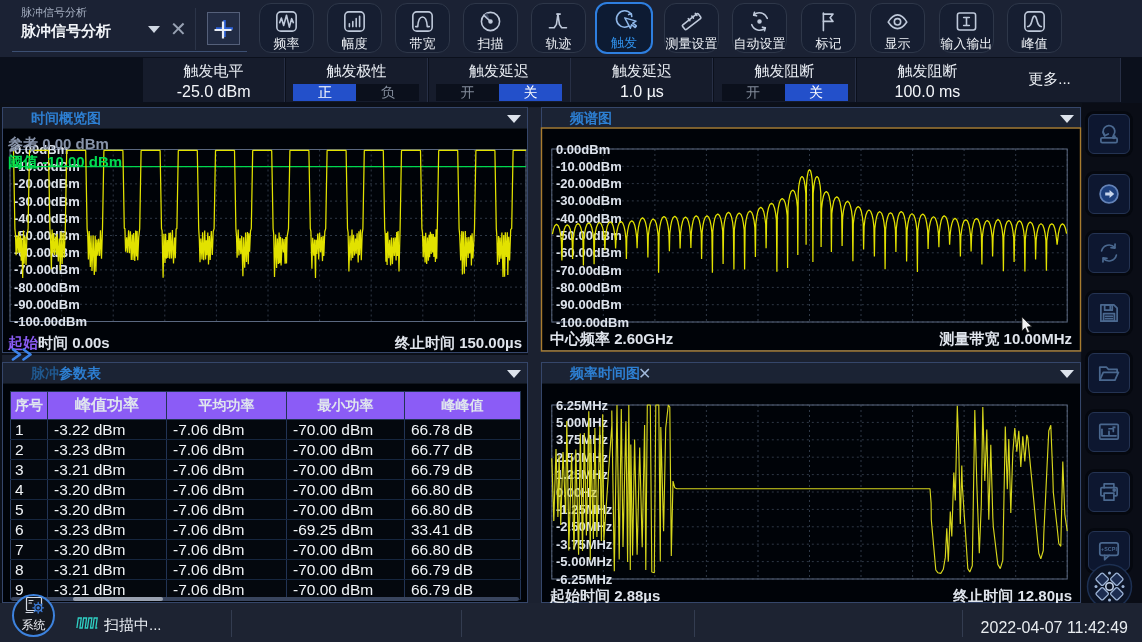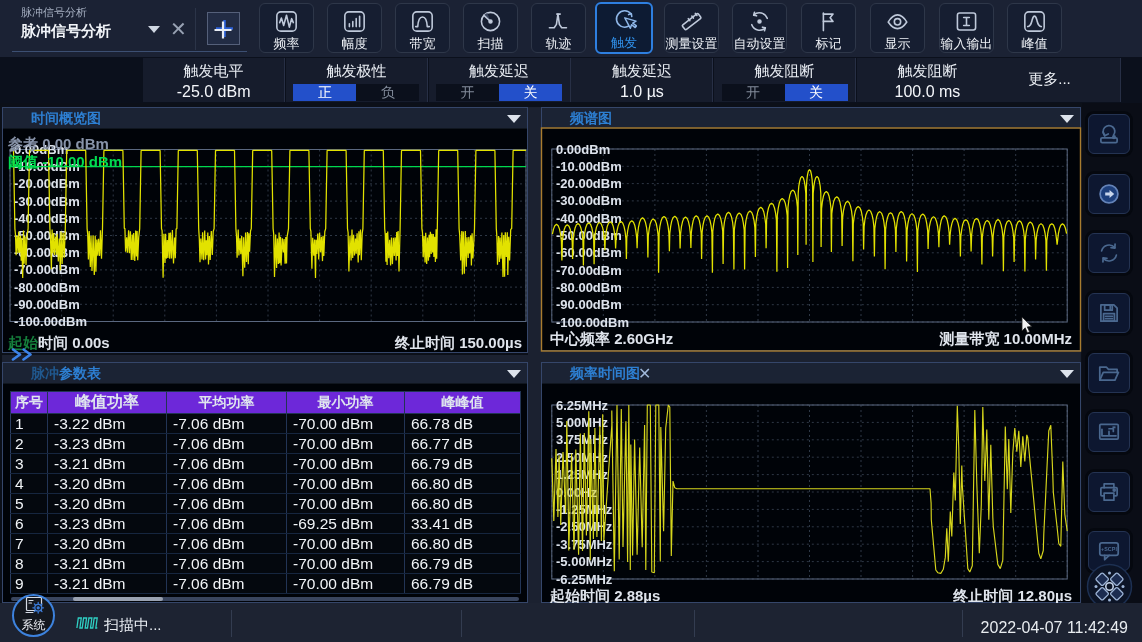--- a/index.html
+++ b/index.html
@@ -11,21 +11,21 @@
 #tab-small { position:absolute; left:21px; top:5px; font-size:11px; color:#a9b3c5; }
 #tab-big { position:absolute; left:21px; top:22px; font-size:15px; color:#f2f5f9; font-weight:bold; }
 #tab-dd { position:absolute; left:148px; top:26px; width:0; height:0;
   border-left:6px solid transparent; border-right:6px solid transparent; border-top:7px solid #cfd7e2; }
 #tab-x { position:absolute; left:170px; top:17px; font-size:20px; color:#98a2b3; font-weight:400; }
 #tab-sep { position:absolute; left:195px; top:8px; width:1px; height:42px; background:#2b3448; }
 #tab-underline { position:absolute; left:12px; top:51px; width:235px; height:1px; background:#3c4f72; }
 #plus-btn { position:absolute; left:207px; top:12px; width:33px; height:33px; background:#222c44;
   border:1px solid #55607a; }
 .tbtn { position:absolute; top:3px; height:50px; background:#161e31; border:1px solid #2e3749;
-  border-radius:6px; text-align:center;font-family:Liberation Mono, monospace; }
+  border-radius:12px; text-align:center;font-family:Liberation Mono, monospace; }
 .tbtn.active { background:#0d1b33; border:2px solid #2e7fe0; top:2px; height:52px; }
 .ticon { margin-top:5px; height:24px; }
 .tbtn.active .ticon { margin-top:4px; }
 .tlabel { font-size:13px; color:#eef1f6; margin-top:2px; letter-spacing:0px; }
 .tbtn.active .tlabel { color:#2f8fe8; }
 
 
 #parambar { position:absolute; left:0; top:57px; width:1142px; height:46px; background:#0b101c; }
 .pcell { position:absolute; top:1px; width:142px; height:44px; background:#161c2c;
   border-right:1px solid #272f45; }
@@ -360,21 +360,21 @@
 <text x="556" y="548.7" font-family="Liberation Sans" font-size="13" font-weight="bold" fill="#dde3ec" stroke="none">-3.75MHz</text>
 <text x="556" y="566.1" font-family="Liberation Sans" font-size="13" font-weight="bold" fill="#dde3ec" stroke="none">-5.00MHz</text>
 <text x="556" y="583.5" font-family="Liberation Sans" font-size="13" font-weight="bold" fill="#dde3ec" stroke="none">-6.25MHz</text>
 
   <line x1="10" y1="166.7" x2="526" y2="166.7" stroke="#00d84e" stroke-width="1.2"></line>
   <polyline points="10.0,150.4 13.5,150.4 14.9,228.6 15.5,234.9 16.1,255.2 17.1,235.8 18.1,253.1 18.7,231.6 19.6,252.6 20.5,235.6 21.2,260.7 21.7,238.6 22.7,278.0 23.5,230.6 24.1,263.8 25.1,236.6 26.0,265.1 26.9,237.1 28.1,228.6 29.5,150.4 48.5,150.4 49.9,228.6 50.5,237.2 51.4,269.2 52.1,229.6 52.8,253.2 53.7,233.0 54.5,255.0 55.6,236.5 56.5,254.8 57.2,234.1 58.3,261.4 59.3,238.5 60.3,270.3 61.0,231.5 62.1,263.9 63.1,232.8 64.2,257.7 65.3,228.6 66.7,150.4 85.7,150.4 87.1,228.6 87.7,234.1 88.4,259.5 89.2,231.0 90.3,267.0 91.0,235.7 92.0,271.1 93.1,235.3 94.3,275.1 95.2,235.8 95.9,271.7 96.8,239.6 97.8,255.7 98.5,238.7 99.6,255.9 100.5,230.3 101.5,258.8 102.5,228.6 103.9,150.4 122.9,150.4 124.3,228.6 124.9,228.3 125.6,251.7 126.7,237.4 127.5,252.6 128.6,230.2 129.4,253.2 130.4,231.2 131.3,260.1 132.3,234.6 133.0,259.9 133.7,233.1 134.8,261.1 135.7,230.5 136.4,256.5 137.1,231.1 137.7,260.3 138.7,237.2 139.7,228.6 141.1,150.4 160.1,150.4 161.5,228.6 162.1,230.7 163.1,277.7 163.9,233.7 165.0,263.0 165.6,233.7 166.4,258.6 167.3,240.0 167.9,258.0 169.0,232.9 169.7,258.8 170.4,232.6 171.5,258.4 172.4,229.9 173.5,263.4 174.6,237.5 175.3,258.2 176.1,228.9 176.9,228.6 178.3,150.4 197.3,150.4 198.7,228.6 199.3,238.4 200.0,262.3 200.8,238.6 202.0,259.5 202.6,232.3 203.7,260.2 204.7,230.4 205.6,259.5 206.3,240.2 206.9,255.2 207.8,232.4 208.5,264.6 209.4,235.9 210.2,260.0 211.3,231.0 212.3,254.9 213.2,231.5 214.1,228.6 215.5,150.4 234.5,150.4 235.9,228.6 236.5,236.0 237.1,257.7 238.2,229.5 238.9,255.4 240.0,238.4 240.8,254.3 241.7,236.1 242.9,276.3 243.6,237.2 244.7,267.7 245.6,232.6 246.5,262.0 247.5,231.9 248.3,264.2 248.9,233.2 249.6,251.6 250.5,231.0 251.3,228.6 252.7,150.4 271.7,150.4 273.1,228.6 273.7,234.0 274.5,277.1 275.6,234.5 276.6,268.0 277.4,238.6 278.4,264.1 279.1,232.4 279.7,263.2 280.5,236.7 281.1,265.4 282.3,238.3 283.4,252.5 284.1,239.0 285.1,263.7 285.8,237.0 286.5,263.6 287.1,236.9 288.5,228.6 289.9,150.4 308.9,150.4 310.3,228.6 310.9,231.4 311.9,268.8 312.7,237.7 313.8,255.7 314.6,239.5 315.5,278.1 316.1,239.7 316.8,254.0 317.8,233.5 318.7,259.6 319.6,232.5 320.6,252.2 321.5,236.8 322.5,261.1 323.1,235.7 323.8,255.9 324.8,231.5 325.7,228.6 327.1,150.4 346.1,150.4 347.5,228.6 348.1,232.5 348.9,271.5 350.0,235.8 351.1,260.4 352.0,229.4 352.7,258.1 353.6,234.7 354.5,255.5 355.5,238.5 356.2,253.7 357.1,233.2 358.2,262.5 358.9,231.3 359.4,255.3 360.5,229.6 361.3,260.2 362.2,233.4 362.9,228.6 364.3,150.4 383.3,150.4 384.7,228.6 385.3,235.0 385.9,261.8 386.5,233.0 387.1,264.9 387.7,231.5 388.8,258.3 389.7,239.8 390.6,265.4 391.5,237.5 392.4,264.1 393.5,237.7 394.3,255.9 395.2,237.4 396.1,260.6 396.7,232.0 397.4,256.1 398.1,231.1 399.0,271.4 400.1,228.6 401.5,150.4 420.5,150.4 421.9,228.6 422.5,232.6 423.2,257.2 424.1,235.9 425.1,262.4 425.7,232.8 426.7,263.9 427.5,237.4 428.4,260.8 429.1,234.7 429.6,257.3 430.4,231.8 431.2,254.1 431.8,233.8 432.7,252.5 433.3,234.0 433.9,257.1 434.7,236.7 435.4,261.9 436.1,229.3 436.7,258.7 437.3,228.6 438.7,150.4 457.7,150.4 459.1,228.6 459.7,235.0 460.7,260.5 461.8,231.0 462.4,274.5 463.3,231.6 464.3,273.8 465.3,231.1 466.3,266.8 467.0,237.3 468.2,257.9 468.8,236.9 469.7,253.5 470.7,235.4 471.4,265.4 472.1,233.2 472.9,258.5 474.5,228.6 475.9,150.4 494.9,150.4 496.3,228.6 496.9,236.8 497.5,264.7 498.6,236.1 499.4,261.9 500.1,237.5 501.0,258.8 501.9,232.5 503.0,277.1 503.7,235.0 504.6,276.7 505.3,232.2 506.3,256.9 507.3,232.2 507.8,275.1 508.7,236.8 509.6,260.5 510.7,229.4 511.7,228.6 513.1,150.4 526.0,150.4" fill="none" stroke="#e2e200" stroke-width="1.25" stroke-linejoin="bevel"></polyline>
   <polyline points="552.4,234.2 553.5,229.1 554.8,225.7 556.5,224.3 558.2,225.7 559.5,229.1 560.6,234.2 561.4,241.3 561.9,260.5 562.3,241.9 563.2,234.7 564.2,229.6 565.5,226.3 567.2,224.8 569.0,226.3 570.3,229.6 571.3,234.7 572.2,241.9 572.6,259.0 573.1,240.5 573.9,233.4 575.0,228.3 576.3,224.9 578.0,223.5 579.7,224.9 581.0,228.3 582.1,233.4 582.9,240.5 583.4,265.6 583.8,239.9 584.7,232.8 585.7,227.7 587.0,224.3 588.8,222.9 590.5,224.3 591.8,227.7 592.8,232.8 593.7,239.9 594.1,264.3 594.6,239.4 595.4,232.3 596.5,227.2 597.8,223.9 599.5,222.4 601.2,223.9 602.5,227.2 603.6,232.3 604.4,239.4 604.9,250.2 605.3,238.9 606.2,231.7 607.2,226.6 608.5,223.3 610.2,221.8 612.0,223.3 613.3,226.6 614.3,231.7 615.2,238.9 615.6,248.4 616.1,238.6 616.9,231.5 618.0,226.4 619.3,223.0 621.0,221.6 622.7,223.0 624.0,226.4 625.1,231.5 625.9,238.6 626.4,259.1 626.8,237.8 627.7,230.7 628.7,225.6 630.0,222.3 631.8,220.8 633.5,222.3 634.8,225.6 635.8,230.7 636.7,237.8 637.1,248.2 637.6,234.8 638.4,227.7 639.5,222.6 640.8,219.3 642.5,217.8 644.2,219.3 645.5,222.6 646.6,227.7 647.4,234.8 647.9,257.5 648.3,235.9 649.2,228.8 650.2,223.7 651.5,220.4 653.2,218.9 655.0,220.4 656.3,223.7 657.3,228.8 658.2,235.9 658.6,272.8 659.1,233.4 659.9,226.3 661.0,221.2 662.3,217.8 664.0,216.4 665.7,217.8 667.0,221.2 668.1,226.3 668.9,233.4 669.4,251.2 669.8,233.3 670.7,226.2 671.7,221.1 673.0,217.7 674.8,216.3 676.5,217.7 677.8,221.1 678.8,226.2 679.7,233.3 680.1,248.5 680.6,234.0 681.4,226.9 682.5,221.8 683.8,218.4 685.5,217.0 687.2,218.4 688.5,221.8 689.6,226.9 690.4,234.0 690.9,248.0 691.3,232.8 692.2,225.7 693.2,220.6 694.5,217.2 696.2,215.8 698.0,217.2 699.3,220.6 700.3,225.7 701.2,232.8 701.6,259.1 702.1,232.8 702.9,225.6 704.0,220.5 705.3,217.2 707.0,215.7 708.7,217.2 710.0,220.5 711.1,225.6 711.9,232.8 712.4,272.8 712.8,231.1 713.7,223.9 714.7,218.8 716.0,215.5 717.8,214.1 719.5,215.5 720.8,218.8 721.8,223.9 722.7,231.1 723.1,264.1 723.6,229.3 724.4,222.2 725.5,217.1 726.8,213.8 728.5,212.3 730.2,213.8 731.5,217.1 732.6,222.2 733.4,229.3 733.9,269.5 734.3,230.0 735.2,222.9 736.2,217.8 737.5,214.5 739.2,213.0 741.0,214.5 742.3,217.8 743.3,222.9 744.2,230.0 744.6,269.6 745.1,228.0 745.9,220.9 747.0,215.8 748.3,212.4 750.0,211.0 751.7,212.4 753.0,215.8 754.1,220.9 754.9,228.0 755.4,257.0 755.8,224.2 756.7,217.1 757.7,212.0 759.0,208.7 760.8,207.2 762.5,208.7 763.8,212.0 764.8,217.1 765.7,224.2 766.1,248.2 766.6,220.2 767.4,213.1 768.5,208.0 769.8,204.6 771.5,203.2 773.2,204.6 774.5,208.0 775.6,213.1 776.4,220.2 776.9,271.7 777.3,215.5 778.2,208.4 779.2,203.3 780.5,199.9 782.2,198.5 784.0,199.9 785.3,203.3 786.3,208.4 787.2,215.5 787.6,268.0 788.0,207.1 788.9,200.0 789.9,194.9 791.1,191.5 792.7,190.1 794.4,191.5 795.6,194.9 796.6,200.0 797.4,207.1 797.8,254.9 798.2,193.4 798.8,186.2 799.7,181.1 800.7,177.8 802.0,176.3 803.3,177.8 804.3,181.1 805.1,186.2 805.8,193.4 806.1,244.7 806.4,186.6 806.9,179.5 807.6,174.4 808.4,171.0 809.5,169.6 810.6,171.0 811.4,174.4 812.1,179.5 812.6,186.6 812.9,262.0 813.2,193.4 813.9,186.2 814.7,181.1 815.7,177.8 817.0,176.3 818.3,177.8 819.3,181.1 820.2,186.2 820.8,193.4 821.1,247.1 821.6,208.6 822.4,201.4 823.4,196.3 824.6,193.0 826.3,191.5 827.9,193.0 829.1,196.3 830.1,201.4 831.0,208.6 831.4,251.9 831.8,213.7 832.7,206.6 833.7,201.5 835.0,198.2 836.8,196.7 838.5,198.2 839.8,201.5 840.8,206.6 841.7,213.7 842.1,246.1 842.6,218.3 843.4,211.2 844.5,206.1 845.8,202.7 847.5,201.3 849.2,202.7 850.5,206.1 851.6,211.2 852.4,218.3 852.9,261.3 853.3,223.6 854.2,216.5 855.2,211.3 856.5,208.0 858.2,206.6 860.0,208.0 861.3,211.3 862.3,216.5 863.2,223.6 863.6,249.4 864.1,226.9 864.9,219.8 866.0,214.7 867.3,211.4 869.0,209.9 870.7,211.4 872.0,214.7 873.1,219.8 873.9,226.9 874.4,256.4 874.8,228.7 875.7,221.5 876.7,216.4 878.0,213.1 879.8,211.6 881.5,213.1 882.8,216.4 883.8,221.5 884.7,228.7 885.1,269.2 885.6,229.7 886.4,222.6 887.5,217.5 888.8,214.1 890.5,212.7 892.2,214.1 893.5,217.5 894.6,222.6 895.4,229.7 895.9,251.9 896.3,228.6 897.2,221.5 898.2,216.4 899.5,213.0 901.2,211.6 903.0,213.0 904.3,216.4 905.3,221.5 906.2,228.6 906.6,261.4 907.1,230.7 907.9,223.5 909.0,218.4 910.3,215.1 912.0,213.6 913.7,215.1 915.0,218.4 916.1,223.5 916.9,230.7 917.4,271.9 917.8,231.0 918.7,223.9 919.7,218.8 921.0,215.4 922.8,214.0 924.5,215.4 925.8,218.8 926.8,223.9 927.7,231.0 928.1,249.0 928.6,233.6 929.4,226.5 930.5,221.4 931.8,218.1 933.5,216.6 935.2,218.1 936.5,221.4 937.6,226.5 938.4,233.6 938.9,247.3 939.3,232.9 940.2,225.7 941.2,220.6 942.5,217.3 944.2,215.8 946.0,217.3 947.3,220.6 948.3,225.7 949.2,232.9 949.6,244.8 950.1,235.3 950.9,228.2 952.0,223.1 953.3,219.7 955.0,218.3 956.7,219.7 958.0,223.1 959.1,228.2 959.9,235.3 960.4,256.4 960.8,236.7 961.7,229.6 962.7,224.4 964.0,221.1 965.8,219.7 967.5,221.1 968.8,224.4 969.8,229.6 970.7,236.7 971.1,251.5 971.6,235.4 972.4,228.3 973.5,223.2 974.8,219.8 976.5,218.4 978.2,219.8 979.5,223.2 980.6,228.3 981.4,235.4 981.9,264.4 982.3,237.4 983.2,230.3 984.2,225.2 985.5,221.9 987.2,220.4 989.0,221.9 990.3,225.2 991.3,230.3 992.2,237.4 992.6,256.6 993.1,236.6 993.9,229.5 995.0,224.4 996.3,221.0 998.0,219.6 999.7,221.0 1001.0,224.4 1002.1,229.5 1002.9,236.6 1003.4,271.2 1003.8,237.4 1004.7,230.3 1005.7,225.2 1007.0,221.9 1008.8,220.4 1010.5,221.9 1011.8,225.2 1012.8,230.3 1013.7,237.4 1014.1,261.9 1014.6,237.9 1015.4,230.7 1016.5,225.6 1017.8,222.3 1019.5,220.8 1021.2,222.3 1022.5,225.6 1023.6,230.7 1024.4,237.9 1024.9,271.5 1025.3,239.1 1026.2,231.9 1027.2,226.8 1028.5,223.5 1030.2,222.1 1032.0,223.5 1033.3,226.8 1034.3,231.9 1035.2,239.1 1035.6,259.4 1036.1,240.7 1036.9,233.5 1038.0,228.4 1039.3,225.1 1041.0,223.6 1042.7,225.1 1044.0,228.4 1045.1,233.5 1045.9,240.7 1046.4,270.7 1046.8,240.7 1047.7,233.6 1048.7,228.4 1050.0,225.1 1051.8,223.7 1053.5,225.1 1054.8,228.4 1055.8,233.6 1056.7,240.7 1057.1,244.6 1057.6,240.8 1058.4,233.7 1059.5,228.6 1060.8,225.3 1062.5,223.8 1064.2,225.3 1065.5,228.6 1066.6,233.7" fill="none" stroke="#e2e200" stroke-width="1.25" stroke-linejoin="bevel"></polyline>
   <polyline points="551.8,461.4 551.8,458.3 553.8,521.1 556.0,449.0 557.9,517.0 559.1,455.3 560.7,525.0 563.0,451.9 565.6,513.5 566.8,421.0 568.3,508.7 568.8,550.6 571.6,453.5 574.0,550.0 575.8,449.5 578.6,554.7 580.3,433.6 582.5,551.1 584.3,432.9 586.4,535.5 588.8,411.3 590.3,560.2 590.8,438.9 593.4,539.1 594.9,427.9 596.9,537.1 599.9,426.0 601.4,541.1 602.7,414.3 603.8,540.7 606.5,502.2 609.1,463.7 611.8,425.2 611.8,410.5 614.3,571.3 617.0,405.0 619.2,559.5 621.3,409.0 623.0,546.9 625.9,421.2 627.6,562.1 628.8,405.0 630.3,570.0 630.8,444.5 632.6,555.4 634.6,439.4 637.1,554.8 639.7,447.6 642.2,547.3 644.6,424.9 645.8,570.0 647.3,405.0 650.3,405.0 651.8,572.0 654.3,572.7 655.8,405.0 658.8,405.0 660.3,561.6 660.8,426.9 663.6,531.2 665.7,428.3 668.3,405.0 669.8,407.1 671.3,556.0 673.0,481.1 674.8,487.8 676.8,488.7 682.8,488.7 688.8,488.7 694.8,488.7 700.8,488.7 706.8,488.7 712.8,488.7 718.8,488.7 724.8,488.7 730.8,488.7 736.8,488.7 742.8,488.7 748.8,488.7 754.8,488.7 760.8,488.7 766.8,488.7 772.8,488.7 778.8,488.7 784.8,488.7 790.8,488.7 796.8,488.7 802.8,488.7 808.8,488.7 814.8,488.7 820.8,488.7 826.8,488.7 832.8,488.7 838.8,488.7 844.8,488.7 850.8,488.7 856.8,488.7 862.8,488.7 868.8,488.7 874.8,488.7 880.8,488.7 886.8,488.7 892.8,488.7 898.8,488.7 904.8,488.7 910.8,488.7 916.8,488.7 922.8,488.7 928.8,488.7 930.0,488.7 931.1,503.1 931.3,519.8 932.8,536.5 934.3,553.2 935.8,570.0 937.8,572.7 940.8,573.4 943.3,569.3 945.3,557.4 946.8,528.2 948.3,561.6 950.3,511.5 951.8,536.5 953.8,472.5 955.3,500.4 957.3,405.7 958.8,448.8 960.3,524.0 961.8,465.6 962.3,485.0 964.1,512.9 966.0,540.7 967.8,568.6 969.8,572.0 972.3,565.8 974.8,409.9 976.8,483.6 979.3,553.2 981.3,504.5 982.8,407.1 984.8,480.9 986.8,429.4 988.8,519.8 990.8,444.7 992.8,517.1 993.3,526.8 994.8,539.3 996.3,551.9 997.8,564.4 1000.3,568.6 1002.8,560.2 1005.3,426.6 1007.3,489.2 1008.8,439.1 1010.8,512.9 1012.8,453.0 1014.8,428.0 1016.8,451.6 1018.8,430.8 1020.8,466.9 1022.8,436.3 1024.8,461.4 1026.8,434.9 1027.8,437.7 1030.5,466.6 1033.3,495.5 1036.0,524.4 1038.8,553.2 1040.8,558.8 1043.3,550.5 1043.8,533.8 1045.5,499.4 1047.1,465.1 1048.8,430.8 1050.8,425.2 1052.8,475.3 1053.3,492.0 1055.1,509.2 1057.0,526.3 1058.8,543.5 1060.8,546.3 1062.8,461.4 1064.8,514.3 1067.2,531.0" fill="none" stroke="#d6d61c" stroke-width="1.15" stroke-linejoin="bevel"></polyline>
 </svg>
 
-<div class="blab" style="left:8px;top:334px"><span style="color:#15803d">起始</span>时间 0.00s</div>
+<div class="blab" style="left:8px;top:334px"><span style="color:#8b5cf6">起始</span>时间 0.00s</div>
 <div class="blab" style="right:620px;top:334px">终止时间 150.00µs</div>
 <div class="blab" style="left:8px;top:135px;color:#8894aa">参考 0.00 dBm</div>
 <div class="blab" style="left:8px;top:153px;color:#00dc50">阈值 -10.00 dBm</div>
 <svg class="abs" style="left:11px;top:348px" width="28" height="13" viewBox="0 0 28 13" fill="none" stroke="#3b82e8" stroke-width="2.6" stroke-linecap="round" stroke-linejoin="round">
   <path d="M2 1.5 L9 6.5 L2 11.5 M12.5 1.5 L19.5 6.5 L12.5 11.5"></path>
 </svg>
 
 <div class="blab" style="left:550px;top:330px">中心频率 2.60GHz</div>
 <div class="blab" style="right:70px;top:330px">测量带宽 10.00MHz</div>
 
@@ -384,21 +384,21 @@
 <table id="ptable" style="position:absolute;left:10px;top:391px;width:510px;border-collapse:collapse;
  table-layout:fixed;background:#04080e;border:1px solid #2c3f63;font-size:15.5px;color:#f2f5f8">
  <colgroup>
         <col style="width:37px">
         <col style="width:119px">
         <col style="width:120px">
         <col style="width:118px">
         <col style="width:116px">
       </colgroup>
  <thead>
-        <tr style="background:#6d28d9;height:22px">
+        <tr style="background:#8b5cf6;height:28px">
   <th style="font-size:14px;font-weight:bold;color:#dfe5ee;border:1px solid #223455">序号</th>
   <th style="font-size:16px;font-weight:bold;color:#dfe5ee;border:1px solid #223455">峰值功率</th>
   <th style="font-size:14px;font-weight:bold;color:#dfe5ee;border:1px solid #223455">平均功率</th>
   <th style="font-size:14px;font-weight:bold;color:#dfe5ee;border:1px solid #223455">最小功率</th>
   <th style="font-size:14px;font-weight:bold;color:#dfe5ee;border:1px solid #223455">峰峰值</th>
  </tr>
       </thead>
  <tbody>
  <tr>
           <td class="c0">1</td>

